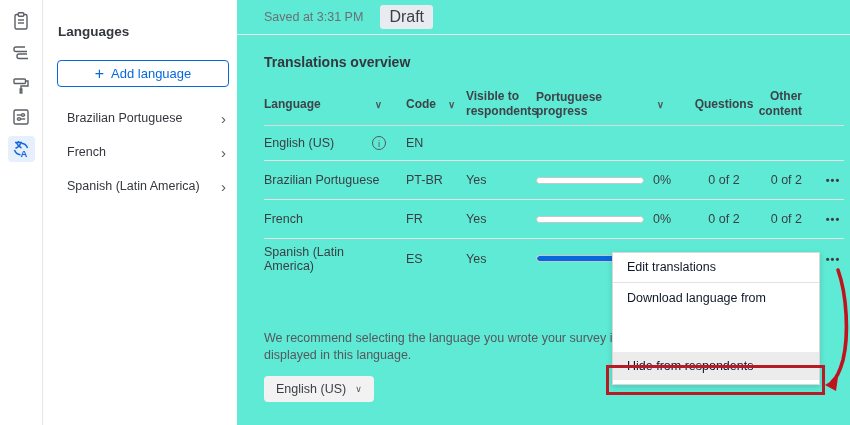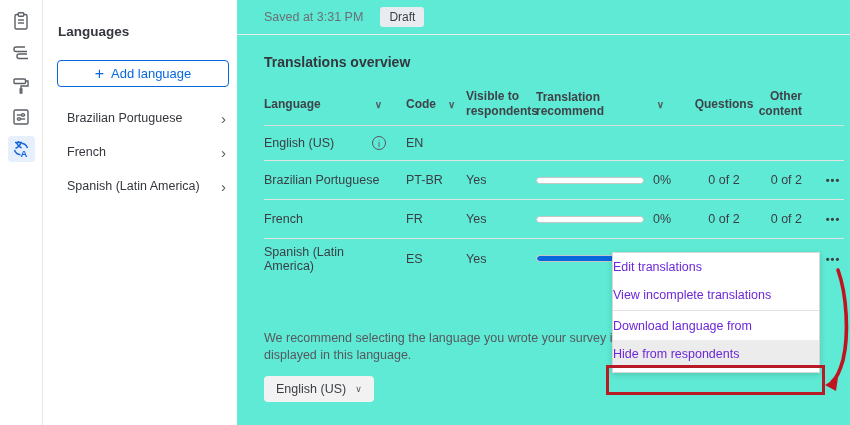--- a/index.html
+++ b/index.html
@@ -19,21 +19,21 @@
   .add-btn { margin:21px 10px 0 14px; width:172px; height:27px; border:1px solid #0768dd; border-radius:4px; background:#fff; color:#0768dd; font-size:13px; display:flex; align-items:center; justify-content:center; gap:7px; cursor:pointer; }
   .add-btn .plus { font-size:16px; font-weight:400; line-height:1; }
   .lang-list { margin-top:14px; }
   .lang-item { height:34px; display:flex; align-items:center; justify-content:space-between; padding:0 13px 0 24px; font-size:12.5px; color:#34373d; cursor:pointer; }
   .lang-item .chev { color:#55585e; font-size:15px; }
 
   
   .main { position:absolute; left:237px; top:0; width:728px; height:425px; background:#5eead4; }
   .topbar { height:35px; border-bottom:1px solid #ededed; display:flex; align-items:center; padding-left:27px; }
   .saved { font-size:12.5px; color:#6b6f76; }
-  .badge { margin-left:17px; background:#e8ebf0; color:#3b3e45; font-size:12px; padding:3px 9px; border-radius:3px; }
+  .badge { margin-left:17px; background:#e8ebf0; color:#3b3e45; font-size:16px; padding:3px 9px; border-radius:3px; }
 
   .overview-title { margin:19px 0 0 27px; font-size:14px; font-weight:700; color:#34373d; }
 
   .table { margin:13px 0 0 27px; width:580px; }
   .thead { display:grid; grid-template-columns:142px 60px 70px 154px 68px 50px 36px; align-items:center; min-height:43px; border-bottom:1px solid #dcdcdc; font-size:12px; font-weight:700; color:#3f434a; }
   .trow  { display:grid; grid-template-columns:142px 60px 70px 112px 42px 68px 50px 36px; align-items:center; height:39px; border-bottom:1px solid #e4e4e4; font-size:12.5px; color:#3b3e45; }
   .trow.first { height:35px; }
   .trow.last { border-bottom:none; }
   .hcell { display:flex; align-items:center;gap:12px; }
   .hcell .sort { margin-left:auto; color:#55585e; font-size:10px; }
@@ -52,22 +52,22 @@
 
   
   .base { margin:27px 0 0 27px; }
   .base-title { font-size:14px; font-weight:700; color:#34373d;text-align:right; }
   .base-desc { margin-top:9px; font-size:12.5px; color:#55585e; line-height:1.33; white-space:nowrap; }
   .base-select { margin-top:13px; height:26px; background:#f2f2f2; border:none; border-radius:4px; display:inline-flex; align-items:center; gap:9px; padding:0 12px; font-size:12.5px; color:#3b3e45; cursor:pointer; }
   .base-select .chev { font-size:9px; color:#55585e; }
 
   
   .menu { position:absolute; left:612px; top:252px; width:208px; background:#fff; border:1px solid #d8d8d8; box-shadow:0 2px 6px rgba(0,0,0,.15); z-index:10; padding-bottom:4px; }
-  .menu-item { height:28px; display:flex; align-items:center; font-size:12.5px; color:#6d28d9; cursor:pointer; }
-  .menu-item.hl { background:#ececec; }
+  .menu-item { height:28px; display:flex; align-items:center; padding-left:14px; font-size:12.5px; color:#0f172a; cursor:pointer; }
+  .menu-item.hl { background:#ececec;margin-top:40px; }
   .menu-divider { height:1px; background:#e2e2e2; margin:1px 0; }
 
   
   .red-box { position:absolute; left:606px; top:365px; width:219px; height:30px; border:3px solid #b71b25; z-index:20; pointer-events:none; }
   .arrow-svg { position:absolute; left:0; top:0; z-index:30; pointer-events:none; }
 </style>
 </head>
 <body>
 
 <div class="app">
@@ -155,21 +155,21 @@
         </div>
         <div class="hcell h-code">
           <span>Code</span>
           <span class="sort">∨</span>
         </div>
         <div class="h-two">
           <div>Visible to</div>
           <div>respondents</div>
         </div>
         <div class="hcell h-prog">
-          <span>Translation recommend</span>
+          <span>Portuguese progress</span>
           <span class="sort">∨</span>
         </div>
         <div class="c-center">Questions</div>
         <div class="h-two c-other">
           <div>Other</div>
           <div>content</div>
         </div>
         <div></div>
       </div>
 
@@ -247,21 +247,20 @@
       </div>
       <button class="base-select">
         <span>English (US)</span>
         <span class="chev">∨</span>
       </button>
     </section>
   </main>
 
   <div class="menu">
     <div class="menu-item">Edit translations</div>
-    <div class="menu-item">View incomplete translations</div>
     <div class="menu-divider"></div>
     <div class="menu-item">Download language from</div>
     <div class="menu-item hl">Hide from respondents</div>
   </div>
 
   <div class="red-box"></div>
 
   <svg class="arrow-svg" width="850" height="425" viewBox="0 0 850 425">
     <path d="M 838 270 C 847 295 849 335 843 360 C 840 371 837 378 832 382" fill="none" stroke="#c0121f" stroke-width="3.6" stroke-linecap="round"></path>
     <path d="M 825 385 L 838 377 L 836 391 Z" fill="#c0121f"></path>

